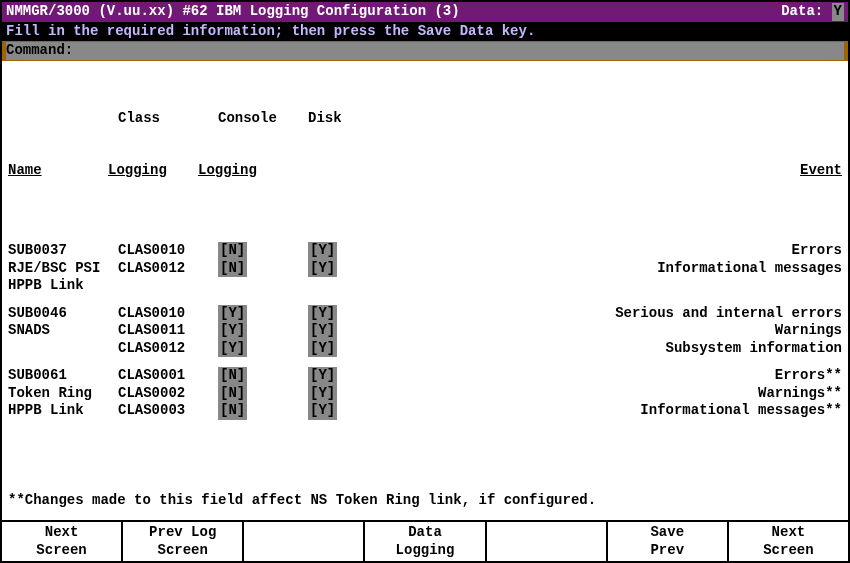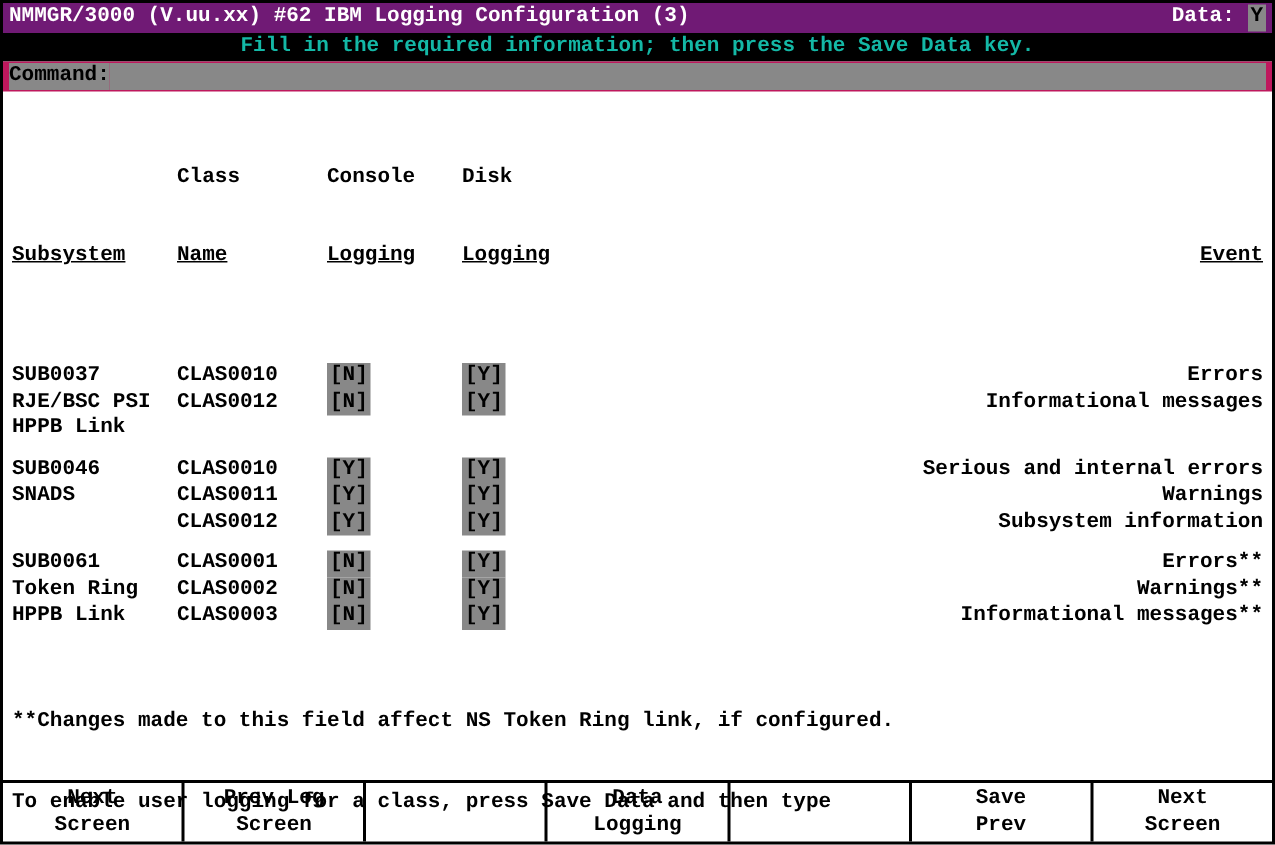--- a/index.html
+++ b/index.html
@@ -16,26 +16,25 @@
   }
   .titlebar {
     background: #701a75;
     color: #fff;
     padding: 1px 4px;
     display: flex;
     justify-content: space-between;
   }
   .instr {
     background: #000;
-    color: #14b8a6;
+    color: #c4b5fd;
     padding: 1px 4px;
-    text-align: center;
   }
   .cmdline {
-    background: #be185d;
+    background: #a16207;
     padding: 1px 4px;
     display: flex;
   }
   .cmdlabel { background: #888; }
   .cmdinput {
     flex: 1;
     background: #888;
     border: none;
     font: inherit;
     font-weight: bold;
@@ -69,21 +68,21 @@
     flex: 1;
     border-right: 2px solid #000;
     text-align: center;
     padding: 2px 16px;
     min-height: 36px;
     display: flex;
     flex-direction: column;
     justify-content: flex-start;
   }
   .fkey:last-child { border-right: none; }
-  .note { margin-top: 1px; white-space: pre-wrap; }
+  .note { margin-top: 20px; white-space: pre-wrap; }
   .spacer { height: 10px; }
 </style>
 </head>
 <body>
 
 <div class="titlebar">
   <span>NMMGR/3000 (V.uu.xx) #62  IBM Logging Configuration (3)</span>
   <span>
     <span>Data:</span>
     <span class="field">Y</span>
@@ -97,21 +96,20 @@
 
 <div class="content">
   <div class="row">
     <span class="c-sub"></span>
     <span class="c-cls">Class</span>
     <span class="c-con">Console</span>
     <span class="c-dsk">Disk</span>
     <span class="c-evt"></span>
   </div>
   <div class="row">
-    <span class="c-sub"><span class="hdr">Subsystem</span></span>
     <span class="c-cls"><span class="hdr">Name</span></span>
     <span class="c-con"><span class="hdr">Logging</span></span>
     <span class="c-dsk"><span class="hdr">Logging</span></span>
     <span class="c-evt"><span class="hdr">Event</span></span>
   </div>
 
   <div class="spacer"></div><div class="row"><span class="c-sub">SUB0037</span><span class="c-cls">CLAS0010</span><span class="c-con"><span class="field">[N]</span></span><span class="c-dsk"><span class="field">[Y]</span></span><span class="c-evt">Errors</span></div><div class="row"><span class="c-sub">RJE/BSC PSI</span><span class="c-cls">CLAS0012</span><span class="c-con"><span class="field">[N]</span></span><span class="c-dsk"><span class="field">[Y]</span></span><span class="c-evt">Informational messages</span></div><div class="row"><span class="c-sub">HPPB Link</span><span class="c-cls"></span><span class="c-con"></span><span class="c-dsk"></span><span class="c-evt"></span></div><div class="spacer"></div><div class="row"><span class="c-sub">SUB0046</span><span class="c-cls">CLAS0010</span><span class="c-con"><span class="field">[Y]</span></span><span class="c-dsk"><span class="field">[Y]</span></span><span class="c-evt">Serious and internal errors</span></div><div class="row"><span class="c-sub">SNADS</span><span class="c-cls">CLAS0011</span><span class="c-con"><span class="field">[Y]</span></span><span class="c-dsk"><span class="field">[Y]</span></span><span class="c-evt">Warnings</span></div><div class="row"><span class="c-sub"></span><span class="c-cls">CLAS0012</span><span class="c-con"><span class="field">[Y]</span></span><span class="c-dsk"><span class="field">[Y]</span></span><span class="c-evt">Subsystem information</span></div><div class="spacer"></div><div class="row"><span class="c-sub">SUB0061</span><span class="c-cls">CLAS0001</span><span class="c-con"><span class="field">[N]</span></span><span class="c-dsk"><span class="field">[Y]</span></span><span class="c-evt">Errors**</span></div><div class="row"><span class="c-sub">Token Ring</span><span class="c-cls">CLAS0002</span><span class="c-con"><span class="field">[N]</span></span><span class="c-dsk"><span class="field">[Y]</span></span><span class="c-evt">Warnings**</span></div><div class="row"><span class="c-sub">HPPB Link</span><span class="c-cls">CLAS0003</span><span class="c-con"><span class="field">[N]</span></span><span class="c-dsk"><span class="field">[Y]</span></span><span class="c-evt">Informational messages**</span></div><div id="rows-anchor"></div>
 
   <div class="note">**Changes made to this field affect NS Token Ring link, if configured.</div>
   <div class="note">To enable user logging for a class, press Save Data and then type</div>

